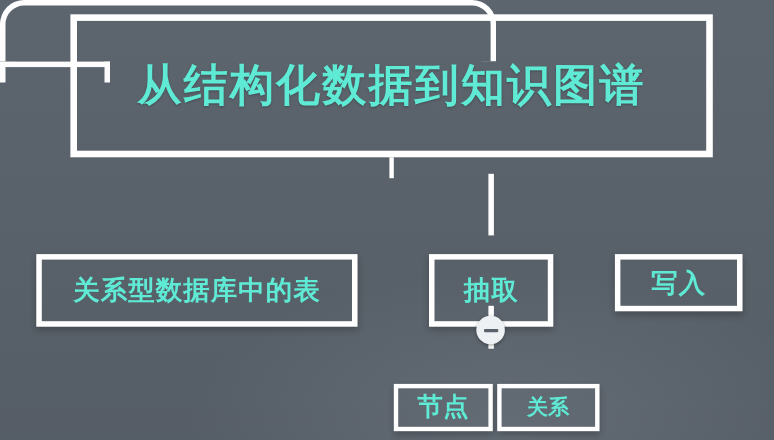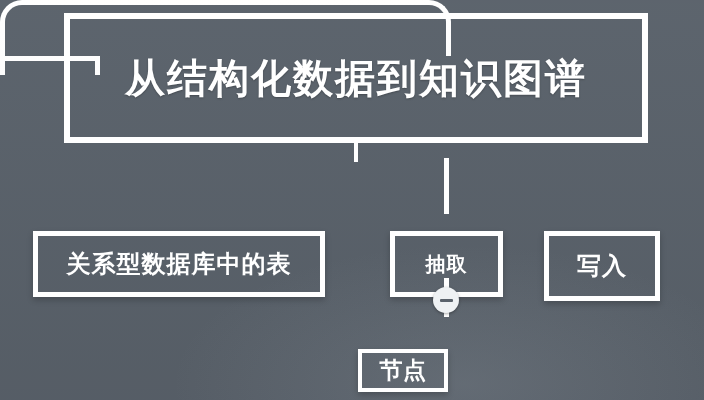--- a/index.html
+++ b/index.html
@@ -34,21 +34,21 @@
     box-sizing: border-box;
     border: 5px solid #ffffff;
     background: transparent;
     display: flex;
     align-items: center;
     justify-content: center;
     color: #ffffff;
     z-index: 3;
   }
   .node .label {
-    color: #ffffff;
+    color: #5eead4;
     font-weight: 700;
     line-height: 1;
     white-space: nowrap;
     letter-spacing: 0.5px;
   }
 
   
   #title-box {
     left: 64px;
     top: 13px;
@@ -70,27 +70,27 @@
     height: 66px;
   }
   #box-table .label { font-size: 24px; letter-spacing: 1px; }
 
   #box-extract {
     left: 390px;
     top: 212px;
     width: 113px;
     height: 66px;
   }
-  #box-extract .label { font-size: 20px; letter-spacing: 1px; }
+  #box-extract .label { font-size: 24px; letter-spacing: 1px; }
 
   #box-write {
-    left: 544px;
+    left: 559px;
     top: 212px;
     width: 116px;
-    height: 70px;
+    height: 52px;
   }
   #box-write .label { font-size: 24px; letter-spacing: 1px; }
 
   
   #box-node {
     left: 358px;
     top: 330px;
     width: 90px;
     height: 43px;
     border-width: 4px;
@@ -227,14 +227,17 @@
     <span class="minus"></span>
   </div>
 
   <div class="conn" id="conn-toggle-stem"></div>
   <div id="conn-bus2"></div>
 
   <div class="node shadowed" id="box-node">
     <span class="label">节点</span>
   </div>
 
+  <div class="node shadowed" id="box-relation">
+    <span class="label">关系</span>
+  </div>
 
 </div>
 
 </body></html>

